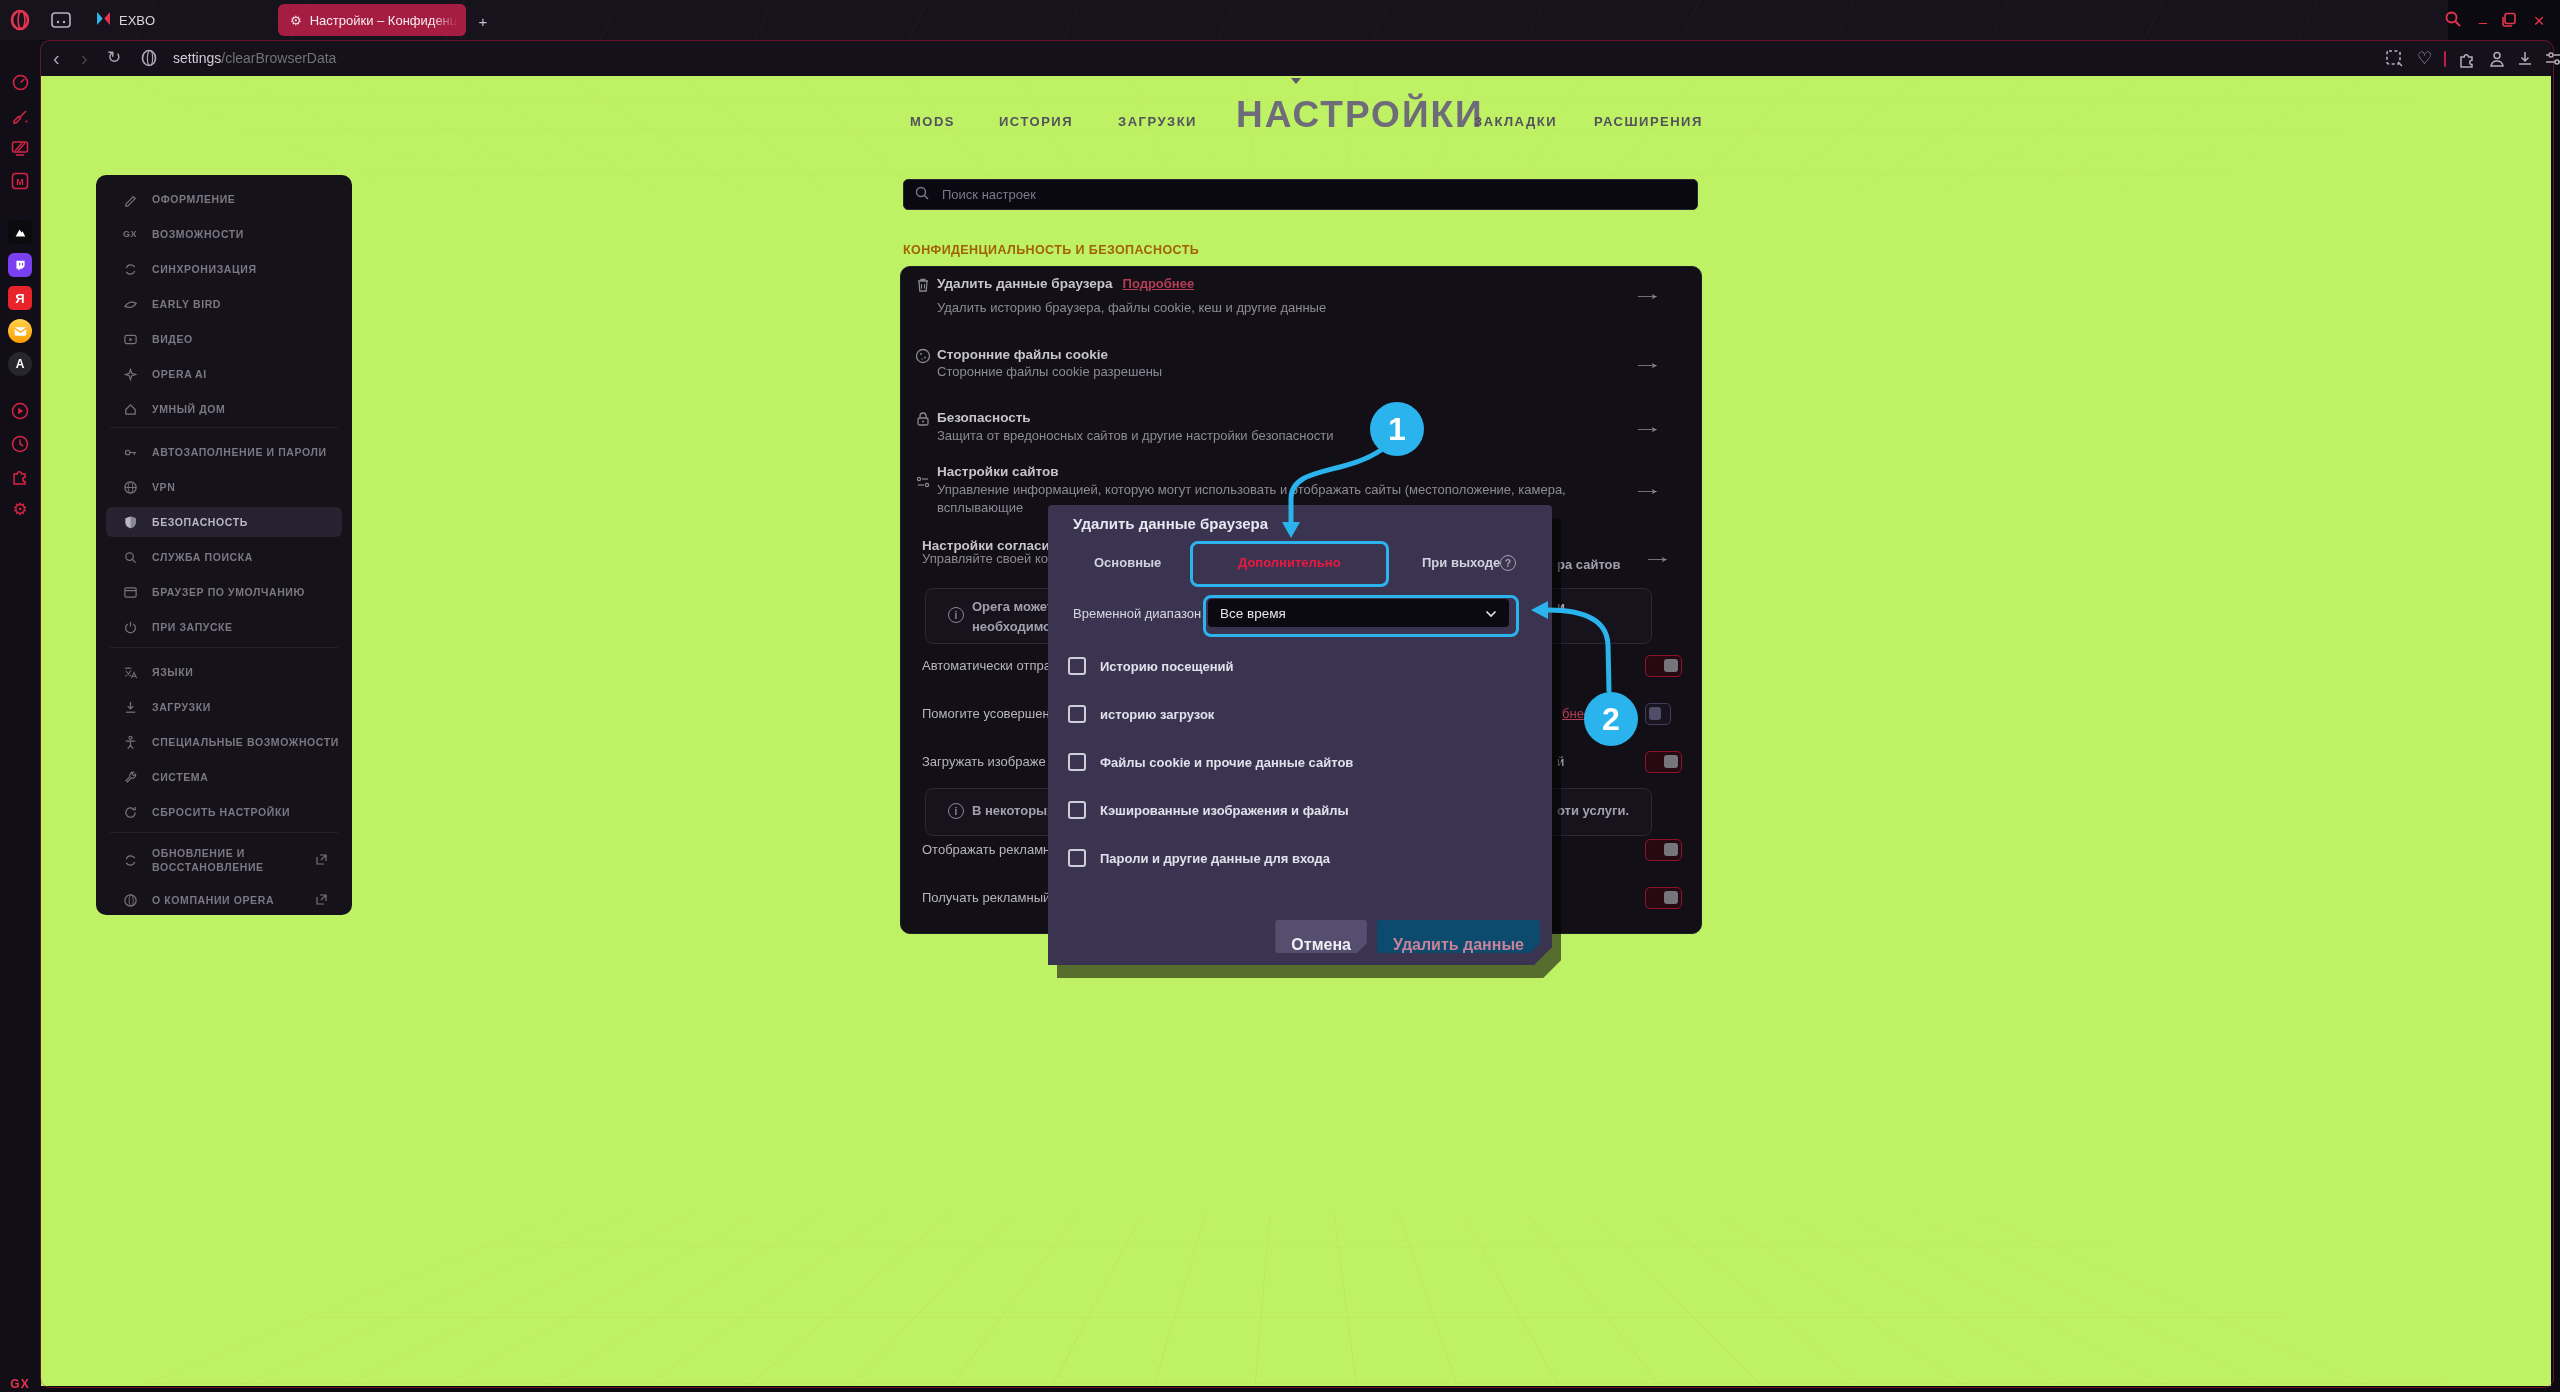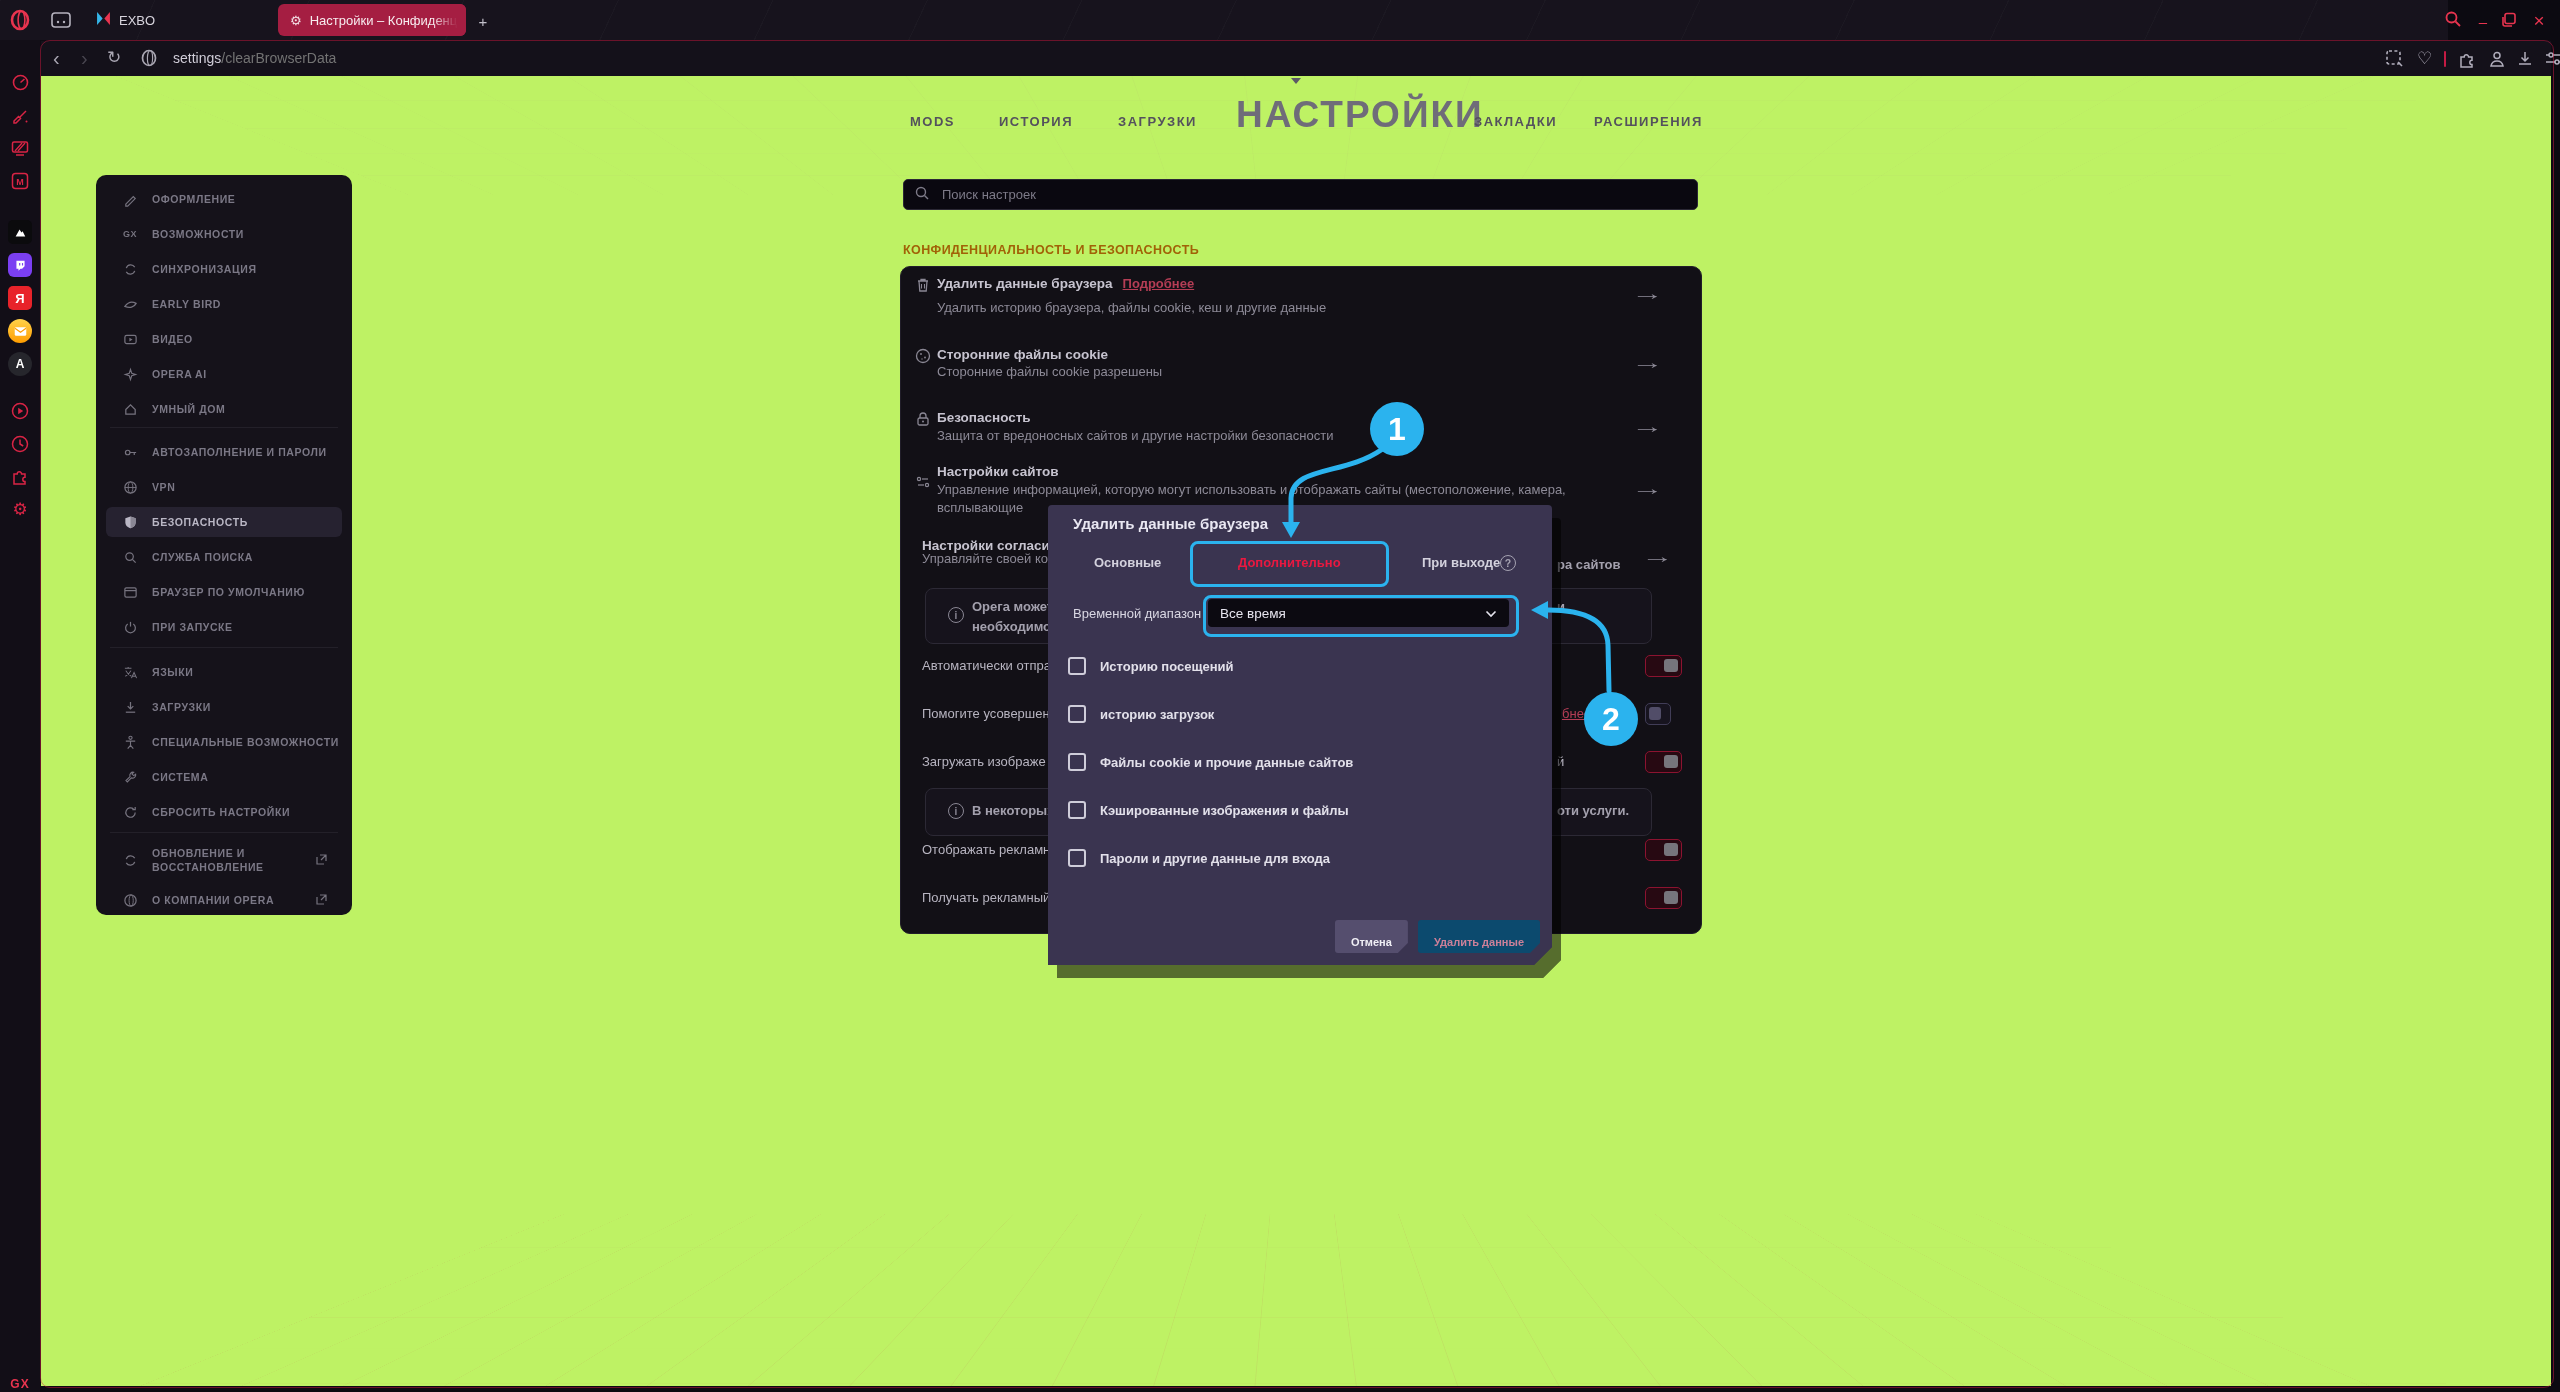--- a/index.html
+++ b/index.html
@@ -79,21 +79,21 @@
     font-size:10.5px;display:flex;align-items:center;justify-content:center;font-weight:bold;box-sizing:border-box;}
   .dlabel{position:absolute;color:#dad8e4;font-size:13px;}
   .dselect{position:absolute;left:160px;top:94px;width:301px;height:28px;background:#0c0a11;border-radius:4px;
     display:flex;align-items:center;justify-content:space-between;padding:0 12px;box-sizing:border-box;}
   .dselect .val{color:#e6e4ee;font-size:13.5px;}
   .chkrow{position:absolute;left:20px;display:flex;align-items:center;gap:14px;}
   .chk{width:18px;height:18px;border:2px solid #cfcdda;border-radius:3px;box-sizing:border-box;background:transparent;}
   .chklabel{color:#e2e0ea;font-size:13px;font-weight:600;}
   .dfooter{position:absolute;left:0;bottom:0;width:100%;height:57px;background:#3a3450;display:flex;
     align-items:center;justify-content:flex-end;gap:10px;padding-right:12px;box-sizing:border-box;}
-  .btn{height:33px;border:none;font-family:inherit;font-size:11px;font-weight:bold;padding:16px 16px;
+  .btn{height:33px;border:none;font-family:inherit;font-size:16px;font-weight:bold;padding:16px 16px;
     clip-path:polygon(0 0,100% 0,100% calc(100% - 10px),calc(100% - 10px) 100%,0 100%);border-radius:3px;}
   .btn.cancel{background:#554e6e;color:#f0eff5;}
   .btn.danger{background:#0c4a6e;color:#cc8099;}
   .annbox{position:absolute;border:3px solid #2bb3ee;border-radius:8px;z-index:60;}
   .annsvg{left:0;top:0;width:2560px;height:1392px;z-index:100;pointer-events:none;}
   .gxlogo{color:#e8344f;font-weight:bold;font-size:12px;letter-spacing:1px;}
 </style>
 </head>
 <body>
 

